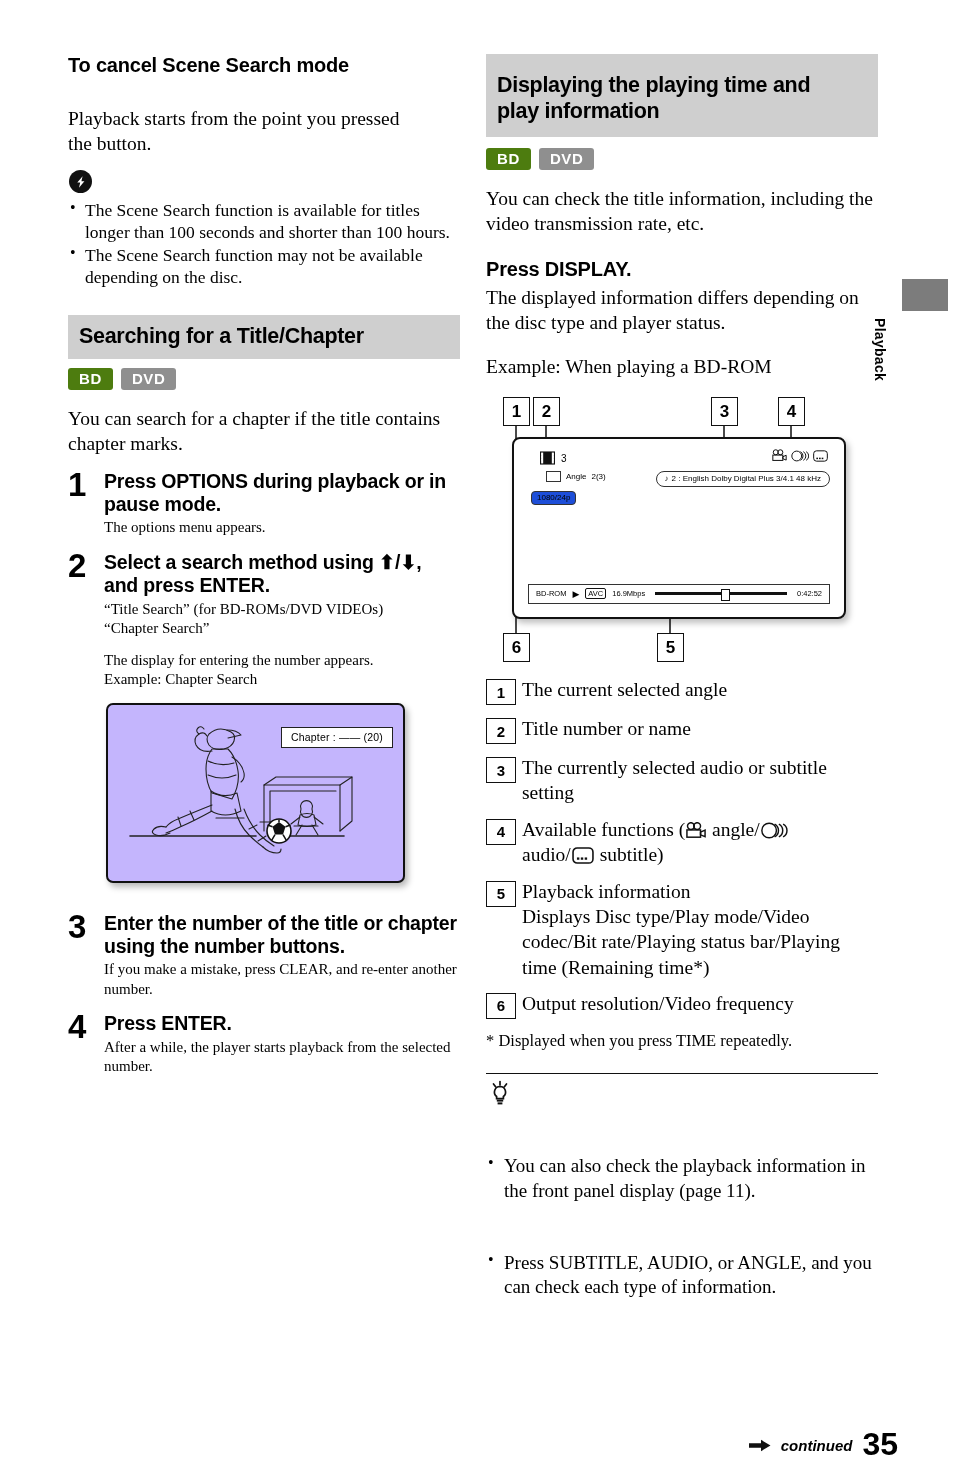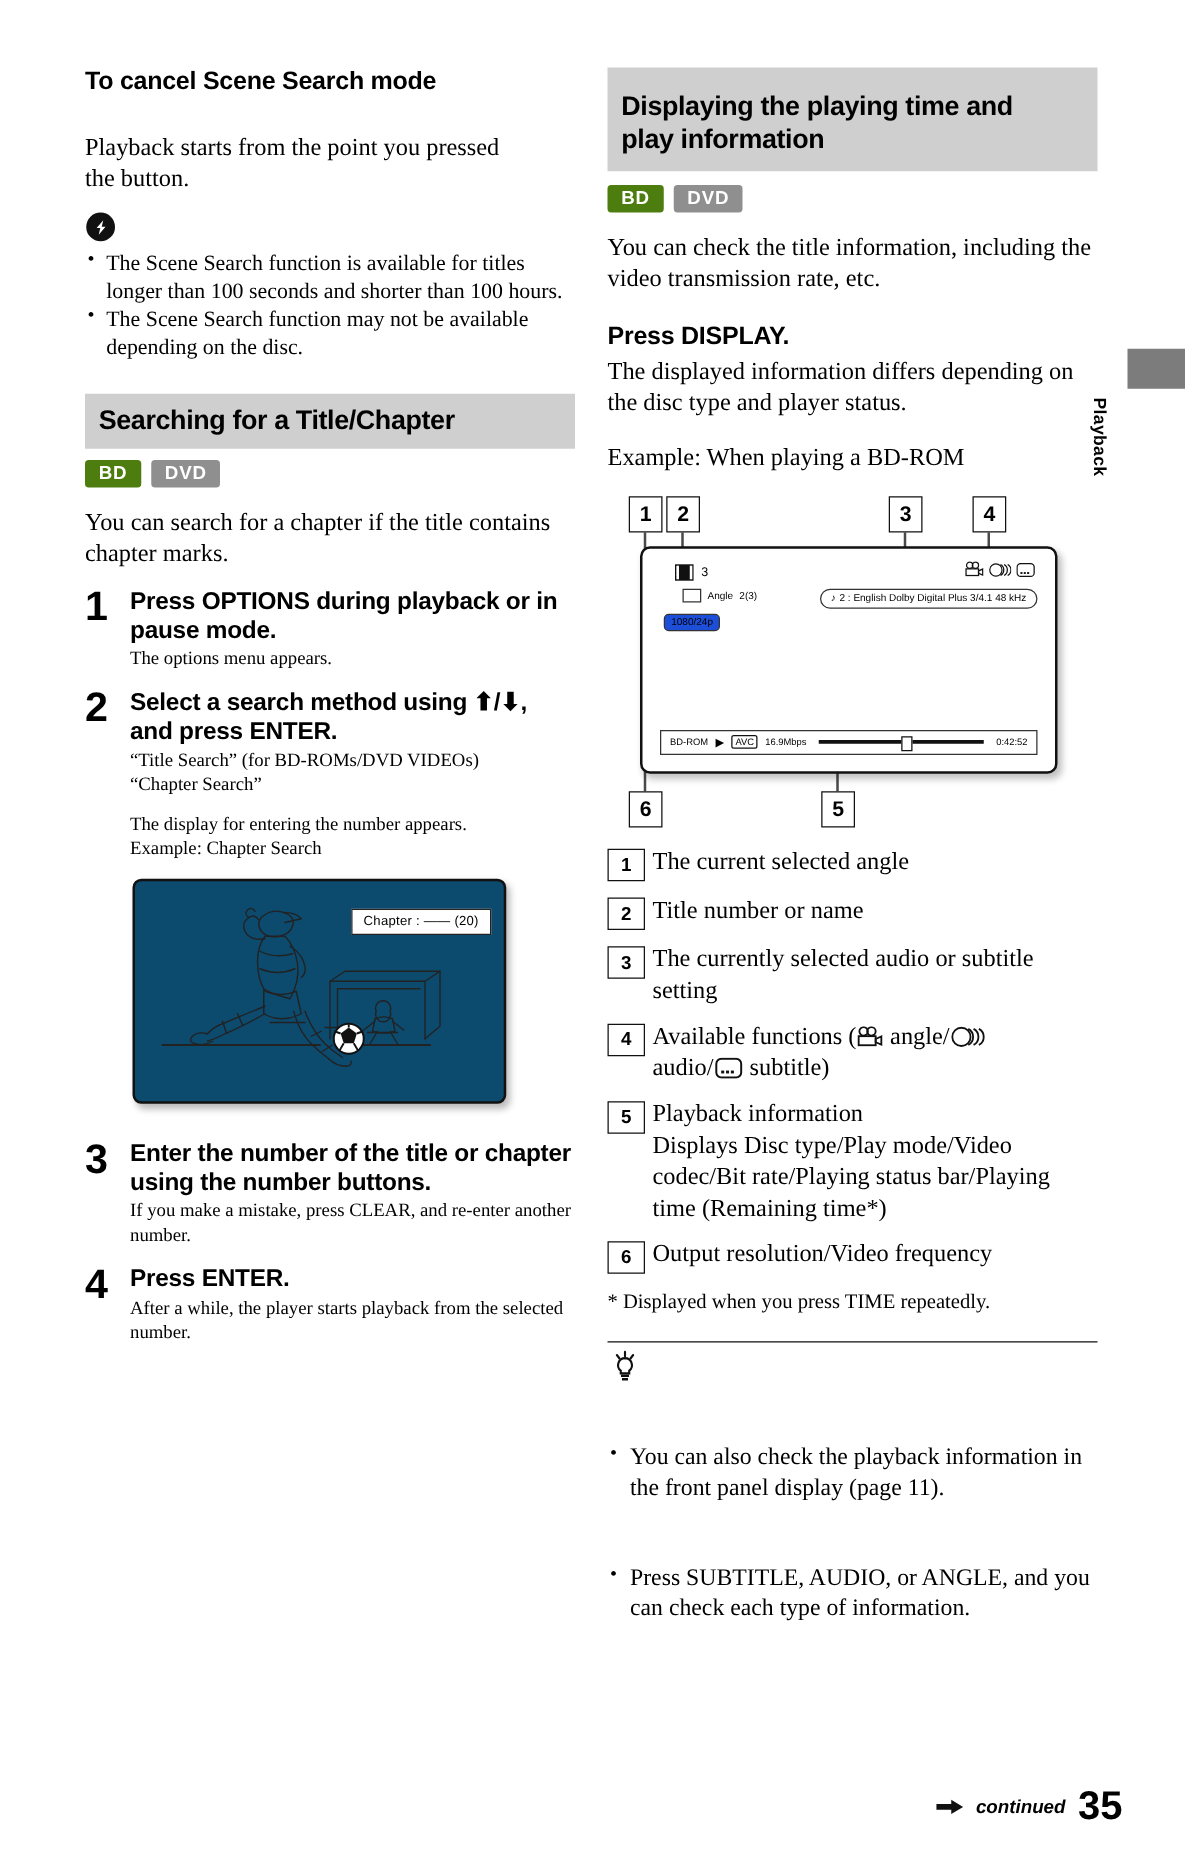--- a/index.html
+++ b/index.html
@@ -95,21 +95,21 @@
     letter-spacing: -0.2px; margin: 0 0 2px 0;
   }
   .step-sub { font-size: 15px; line-height: 1.3; margin: 0; }
   .gap { height: 12px; }
 
   
   .illus-wrap { margin: 13px 0 0 38px; }
   .illus {
     position: relative; width: 295px; height: 176px;
     border: 2.5px solid #111; border-radius: 7px;
-    background: #0c4a6e; box-shadow: 3px 4px 6px rgba(0,0,0,.28);
+    background: #c4b5fd; box-shadow: 3px 4px 6px rgba(0,0,0,.28);
     overflow: hidden;
   }
   .chapter-box {
     position: absolute; right: 10px; top: 22px;
     border: 1.2px solid #222; background: #fff;
     font-family: "Liberation Sans", sans-serif;
     font-size: 10.5px; padding: 3px 9px 4px 9px;
     letter-spacing: 0.2px; white-space: nowrap;
   }
 

